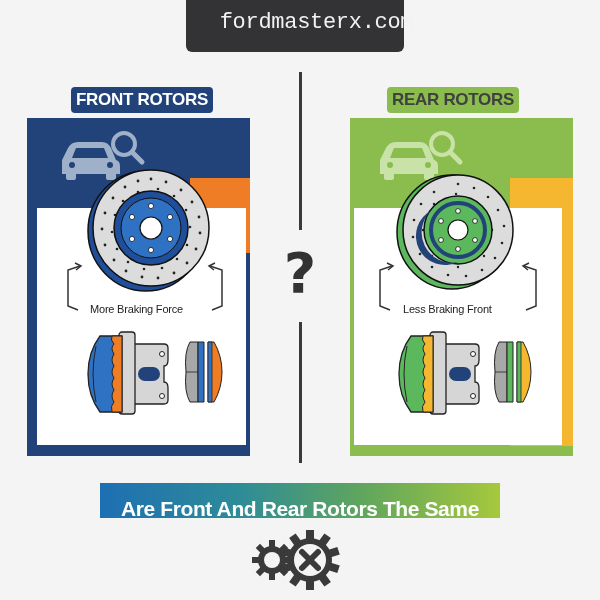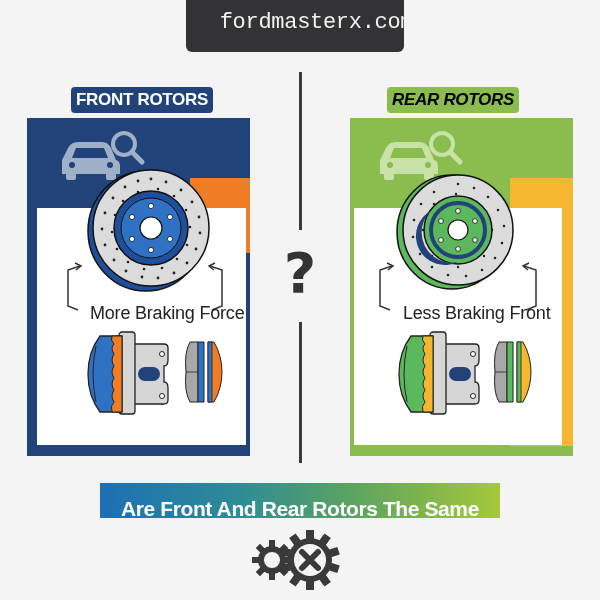--- a/index.html
+++ b/index.html
@@ -7,31 +7,31 @@
     body { position:relative; font-family:"DejaVu Sans", sans-serif; }
     .abs { position:absolute; }
 
     .site-box { left:186px; top:-6px; width:218px; height:58px; background:#333335; border-radius:6px; }
     .site-text { left:186px; top:10px; width:261px; text-align:center; color:#f2f2f2;
       font-family:Liberation Mono, monospace; font-size:22px; letter-spacing:-0.3px; }
 
     .pill { height:26px; border-radius:4px; text-align:center; font-family:"Liberation Sans", sans-serif;
       font-weight:bold; font-size:17px; line-height:26px; letter-spacing:-0.3px; }
     .pill-front { left:71px; top:87px; width:142px; background:#22427a; color:#ffffff; }
-    .pill-rear { left:387px; top:87px; width:132px; background:#8bbd4e; color:#000000;font-style:italic; }
+    .pill-rear { left:387px; top:87px; width:132px; background:#8bbd4e; color:#404040; }
 
     .panel { top:118px; height:338px; }
     .panel-front { left:27px; width:223px; background:#22427a; }
     .panel-rear { left:350px; width:223px; background:#8bbd4e; }
     .accent-front { left:190px; top:178px; width:60px; height:75px; background:#ee7d25; }
     .accent-rear { left:510px; top:178px; width:63px; height:268px; background:#f5b630; }
     .inner-front { left:37px; top:208px; width:209px; height:237px; background:#ffffff; }
     .inner-rear { left:354px; top:208px; width:208px; height:237px; background:#ffffff; }
 
-    .caption { font-family:"Liberation Sans", sans-serif; font-size:18px; color:#222; letter-spacing:-0.2px; white-space:nowrap; }
+    .caption { font-family:"Liberation Sans", sans-serif; font-size:11px; color:#222; letter-spacing:-0.2px; white-space:nowrap; }
 
     .divider { left:299px; width:3px; background:#3a3a3a; }
     .question { left:270px; top:238px; width:60px; text-align:center; font-family:"DejaVu Sans", sans-serif;
       font-weight:bold; font-size:56px; color:#333; line-height:70px; }
 
     .banner { left:100px; top:483px; width:400px; height:35px;
       background:linear-gradient(90deg,#1d6fb3 0%,#2e8c97 35%,#5fa55e 65%,#a6c83c 100%); }
     .banner-text { left:100px; top:483px; width:400px; height:35px; line-height:35px; text-align:center;
       color:#ffffff; font-family:"Liberation Sans", sans-serif; font-weight:bold; font-size:21px; letter-spacing:-0.4px;margin-top:8px; }
   </style>

